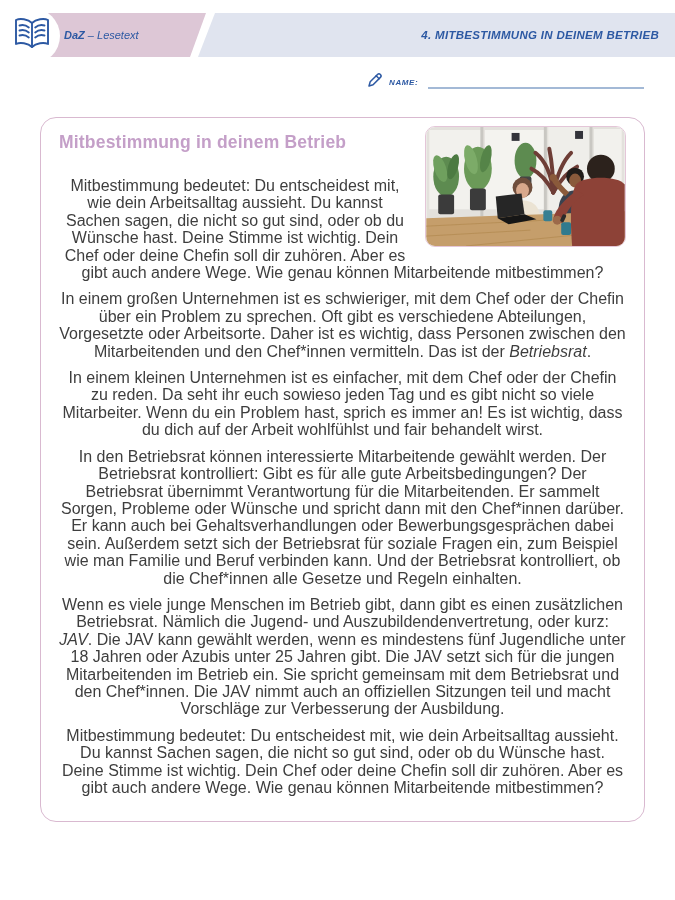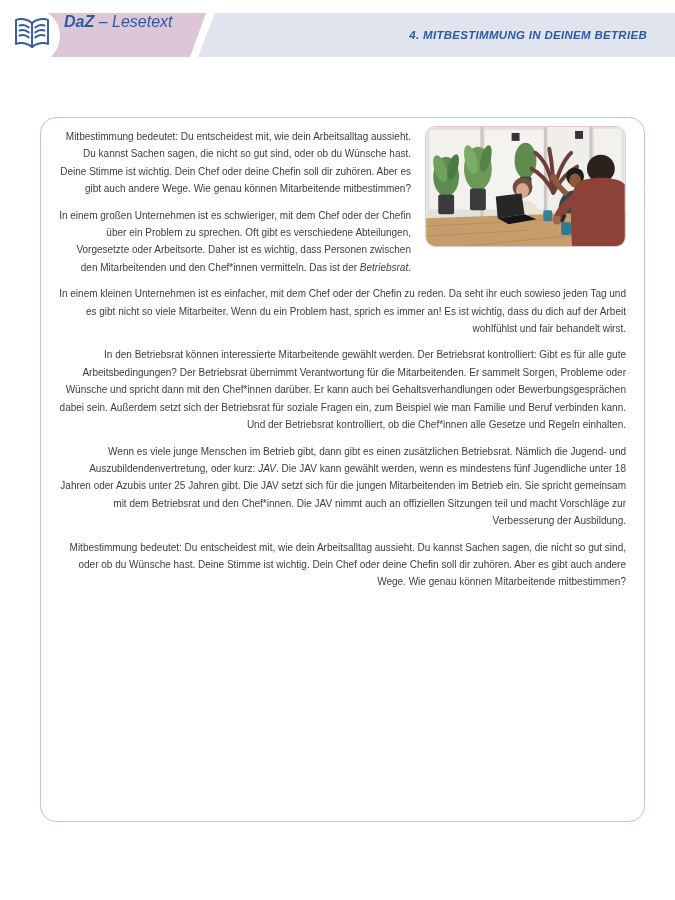--- a/index.html
+++ b/index.html
@@ -14,28 +14,28 @@
   *{box-sizing:border-box;margin:0;padding:0;}
   html,body{background:#fff;}
   body{font-family:"Liberation Sans","DejaVu Sans",sans-serif;}
   .page{position:relative;width:675px;height:900px;background:#fff;overflow:hidden;}
 
   
   .band{position:absolute;top:13px;height:44px;}
   .tab-pink{
     left:30px;width:176px;background:var(--dusty-rose);
     clip-path:polygon(0 0,100% 0,calc(100% - 16px) 100%,0 100%);
-    display:flex;align-items:flex-start;padding-left:34px;
-    color:var(--brand-blue);font-size:16px;font-style:italic;
+    display:flex;align-items:center;padding-left:34px;
+    color:var(--brand-blue);font-size:11px;font-style:italic;
   }
   .tab-pink b{font-weight:bold;}
   .bar-blue{
     left:198px;right:0;background:var(--light-blue);
     clip-path:polygon(17px 0,100% 0,100% 100%,0 100%);
-    display:flex;align-items:center;justify-content:flex-end;padding-right:28px;
+    display:flex;align-items:center;justify-content:flex-end;padding-right:16px;
     color:var(--brand-blue);font-size:11.5px;font-weight:bold;font-style:italic;
     letter-spacing:.3px;text-transform:uppercase;
   }
   .logo-circle{
     position:absolute;left:4px;top:8px;width:56px;height:56px;border-radius:50%;
     background:#fff;
   }
   .logo-book{position:absolute;left:12px;top:14px;}
 
   
@@ -62,22 +62,22 @@
   .article-title{
     color:var(--title-mauve);font-size:17.5px;font-weight:bold;
     letter-spacing:.2px;margin:4px 0 24px 0;
   }
   .photo-wrap{
     float:right;width:201px;height:121px;margin:-2px 0 12px 14px;
     border:1px solid #e4c6d8;border-radius:10px;overflow:hidden;
   }
   .photo-wrap svg{display:block;}
   .paragraphs p{
-    font-size:10px;line-height:17.4px;color:var(--text);
-    margin:0 0 9px 0;text-align:right;hyphens:auto;-webkit-hyphens:auto;
+    font-size:16px;line-height:17.4px;color:var(--text);
+    margin:0 0 9px 0;text-align:center;hyphens:auto;-webkit-hyphens:auto;
   }
   .paragraphs p:last-child{margin-bottom:0;}
   em{font-style:italic;}
 </style>
 </head>
 <body>
 
 <div class="page">
 
   <header>
@@ -93,20 +93,28 @@
       <path d="M20 9 V33"></path>
       <path d="M7.5 11.5 C11 10.5 14.5 11.5 16.8 13.5"></path>
       <path d="M7.5 16.5 C11 15.5 14.5 16.5 16.8 18.5"></path>
       <path d="M7.5 21.5 C11 20.5 14.5 21.5 16.8 23.5"></path>
       <path d="M32.5 11.5 C29 10.5 25.5 11.5 23.2 13.5"></path>
       <path d="M32.5 16.5 C29 15.5 25.5 16.5 23.2 18.5"></path>
       <path d="M32.5 21.5 C29 20.5 25.5 21.5 23.2 23.5"></path>
     </svg>
   </header>
 
+  <div class="name-row">
+    <svg class="pencil" width="18" height="18" viewBox="0 0 18 18" fill="none" stroke="#2d59a3" stroke-width="1.5" stroke-linecap="round" stroke-linejoin="round">
+      <path d="M3 15 L4.2 10.8 L11.5 3.5 a2.05 2.05 0 0 1 2.9 2.9 L7.1 13.7 Z"></path>
+      <path d="M10.2 4.8 l2.9 2.9"></path>
+    </svg>
+    <span class="name-label">NAME:</span>
+    <span class="name-line"></span>
+  </div>
 
   <section class="content-box">
 
     <div class="photo-wrap">
       <svg width="199" height="119" viewBox="0 0 200 120">
 
         <rect width="200" height="120" fill="#e3e1dc"></rect>
         <rect x="3" y="3" width="52" height="80" fill="#f2f1ed"></rect>
         <rect x="59" y="3" width="60" height="80" fill="#f4f3ef"></rect>
         <rect x="123" y="0" width="42" height="84" fill="#efeeea"></rect>
@@ -169,20 +177,21 @@
         <g>
           <circle cx="176" cy="42" r="14" fill="#2c221c"></circle>
           <path d="M151 58 C158 49 194 49 200 58 L200 120 L147 120 C145 92 145 68 151 58 Z" fill="#8d4237"></path>
           <path d="M152 64 C140 72 131 82 128 92 L137 97 C141 84 150 74 159 68 Z" fill="#8d4237"></path>
           <circle cx="132" cy="94" r="4.5" fill="#9c6a4a"></circle>
           <rect x="136" y="88" width="4" height="8" rx="1.5" fill="#2b2b2b" transform="rotate(25 138 92)"></rect>
         </g>
       </svg>
     </div>
 
+    <h1 class="article-title">Mitbestimmung in deinem Betrieb</h1>
 
     <div class="paragraphs">
         <p><span>Mitbestimmung bedeutet: Du entscheidest mit, wie dein Arbeitsalltag aussieht. Du kannst Sachen sagen, die nicht so gut sind, oder ob du Wünsche hast. Deine Stimme ist wichtig. Dein Chef oder deine Chefin soll dir zuhören. Aber es gibt auch andere Wege. Wie genau können Mitarbeitende mitbestimmen?</span></p>
         <p><span>In einem großen Unternehmen ist es schwieriger, mit dem Chef oder der Chefin über ein Problem zu sprechen. Oft gibt es verschiedene Abteilungen, Vorgesetzte oder Arbeitsorte. Daher ist es wichtig, dass Personen zwischen den Mitarbeitenden und den Chef*innen vermitteln. Das ist der </span><em>Betriebsrat</em><span>.</span></p>
         <p><span>In einem kleinen Unternehmen ist es einfacher, mit dem Chef oder der Chefin zu reden. Da seht ihr euch sowieso jeden Tag und es gibt nicht so viele Mitarbeiter. Wenn du ein Problem hast, sprich es immer an! Es ist wichtig, dass du dich auf der Arbeit wohlfühlst und fair behandelt wirst.</span></p>
         <p><span>In den Betriebsrat können interessierte Mitarbeitende gewählt werden. Der Betriebsrat kontrolliert: Gibt es für alle gute Arbeitsbedingungen? Der Betriebsrat übernimmt Verantwortung für die Mitarbeitenden. Er sammelt Sorgen, Probleme oder Wünsche und spricht dann mit den Chef*innen darüber. Er kann auch bei Gehaltsverhandlungen oder Bewerbungsgesprächen dabei sein. Außerdem setzt sich der Betriebsrat für soziale Fragen ein, zum Beispiel wie man Familie und Beruf verbinden kann. Und der Betriebsrat kontrolliert, ob die Chef*innen alle Gesetze und Regeln einhalten.</span></p>
         <p><span>Wenn es viele junge Menschen im Betrieb gibt, dann gibt es einen zusätzlichen Betriebsrat. Nämlich die Jugend- und Auszubildendenvertretung, oder kurz: </span><em>JAV</em><span>. Die JAV kann gewählt werden, wenn es mindestens fünf Jugendliche unter 18 Jahren oder Azubis unter 25 Jahren gibt. Die JAV setzt sich für die jungen Mitarbeitenden im Betrieb ein. Sie spricht gemeinsam mit dem Betriebsrat und den Chef*innen. Die JAV nimmt auch an offiziellen Sitzungen teil und macht Vorschläge zur Verbesserung der Ausbildung.</span></p>
         <p><span>Mitbestimmung bedeutet: Du entscheidest mit, wie dein Arbeitsalltag aussieht. Du kannst Sachen sagen, die nicht so gut sind, oder ob du Wünsche hast. Deine Stimme ist wichtig. Dein Chef oder deine Chefin soll dir zuhören. Aber es gibt auch andere Wege. Wie genau können Mitarbeitende mitbestimmen?</span></p>
       </div>
 

